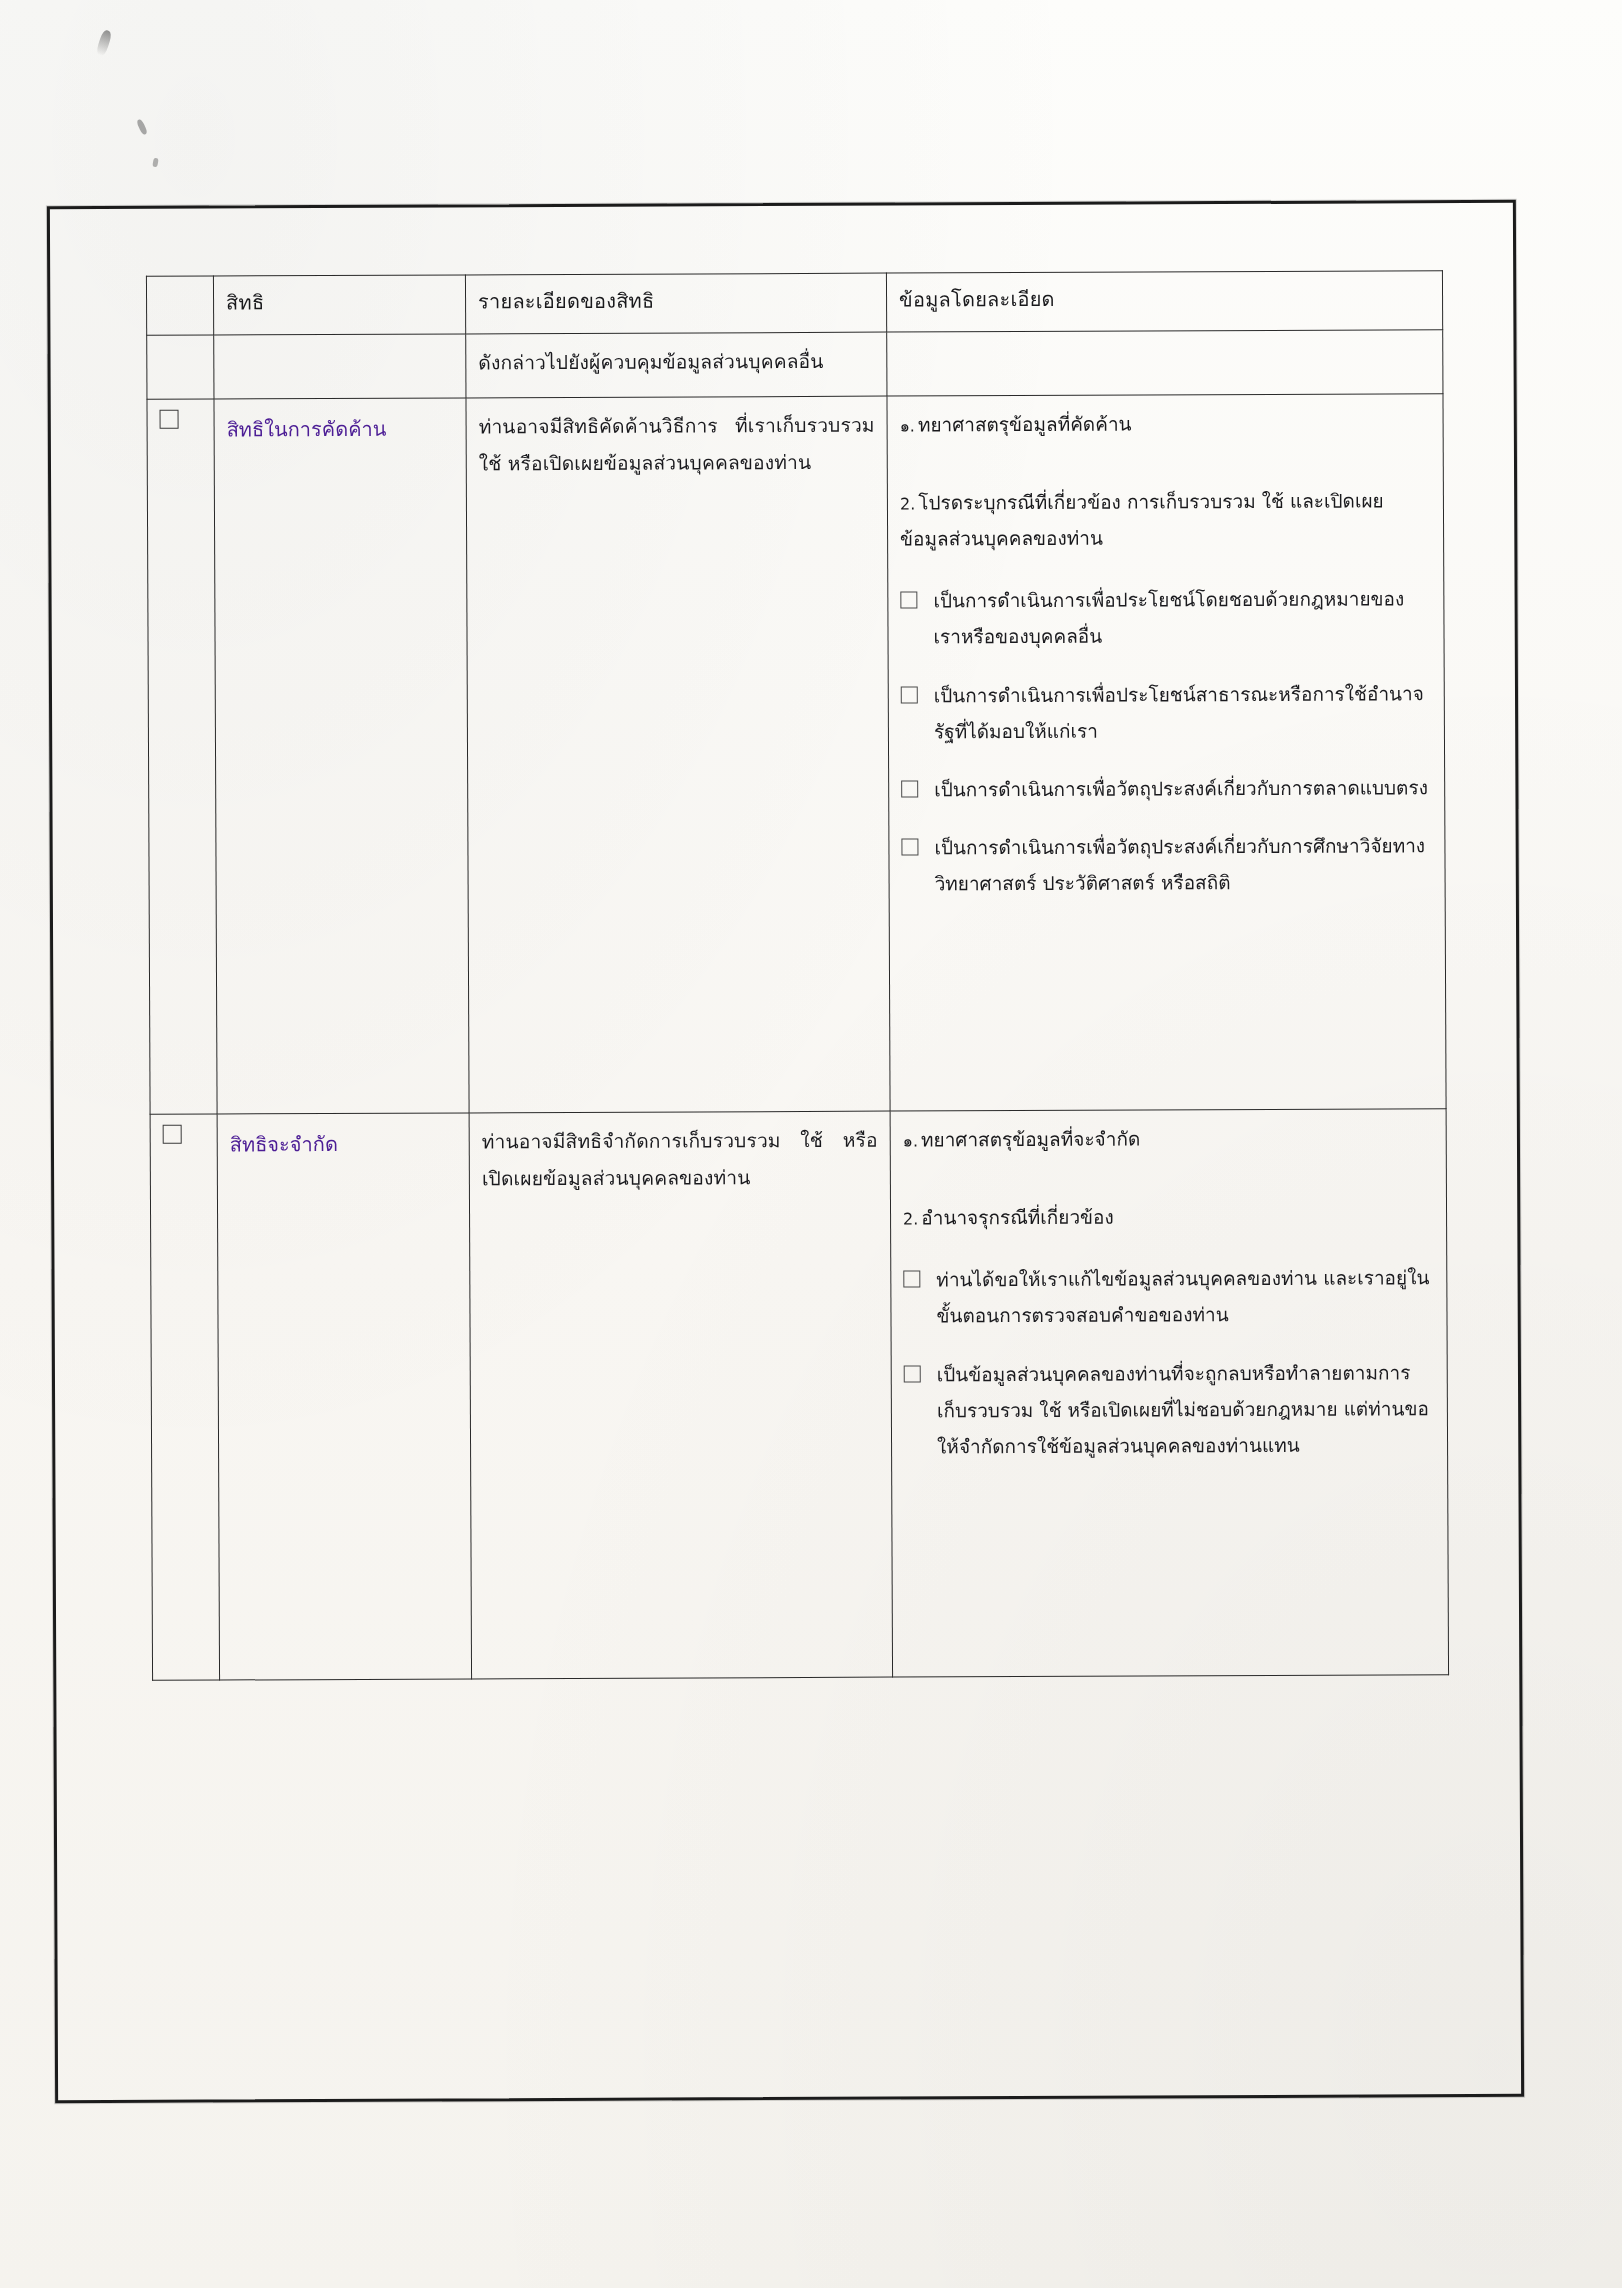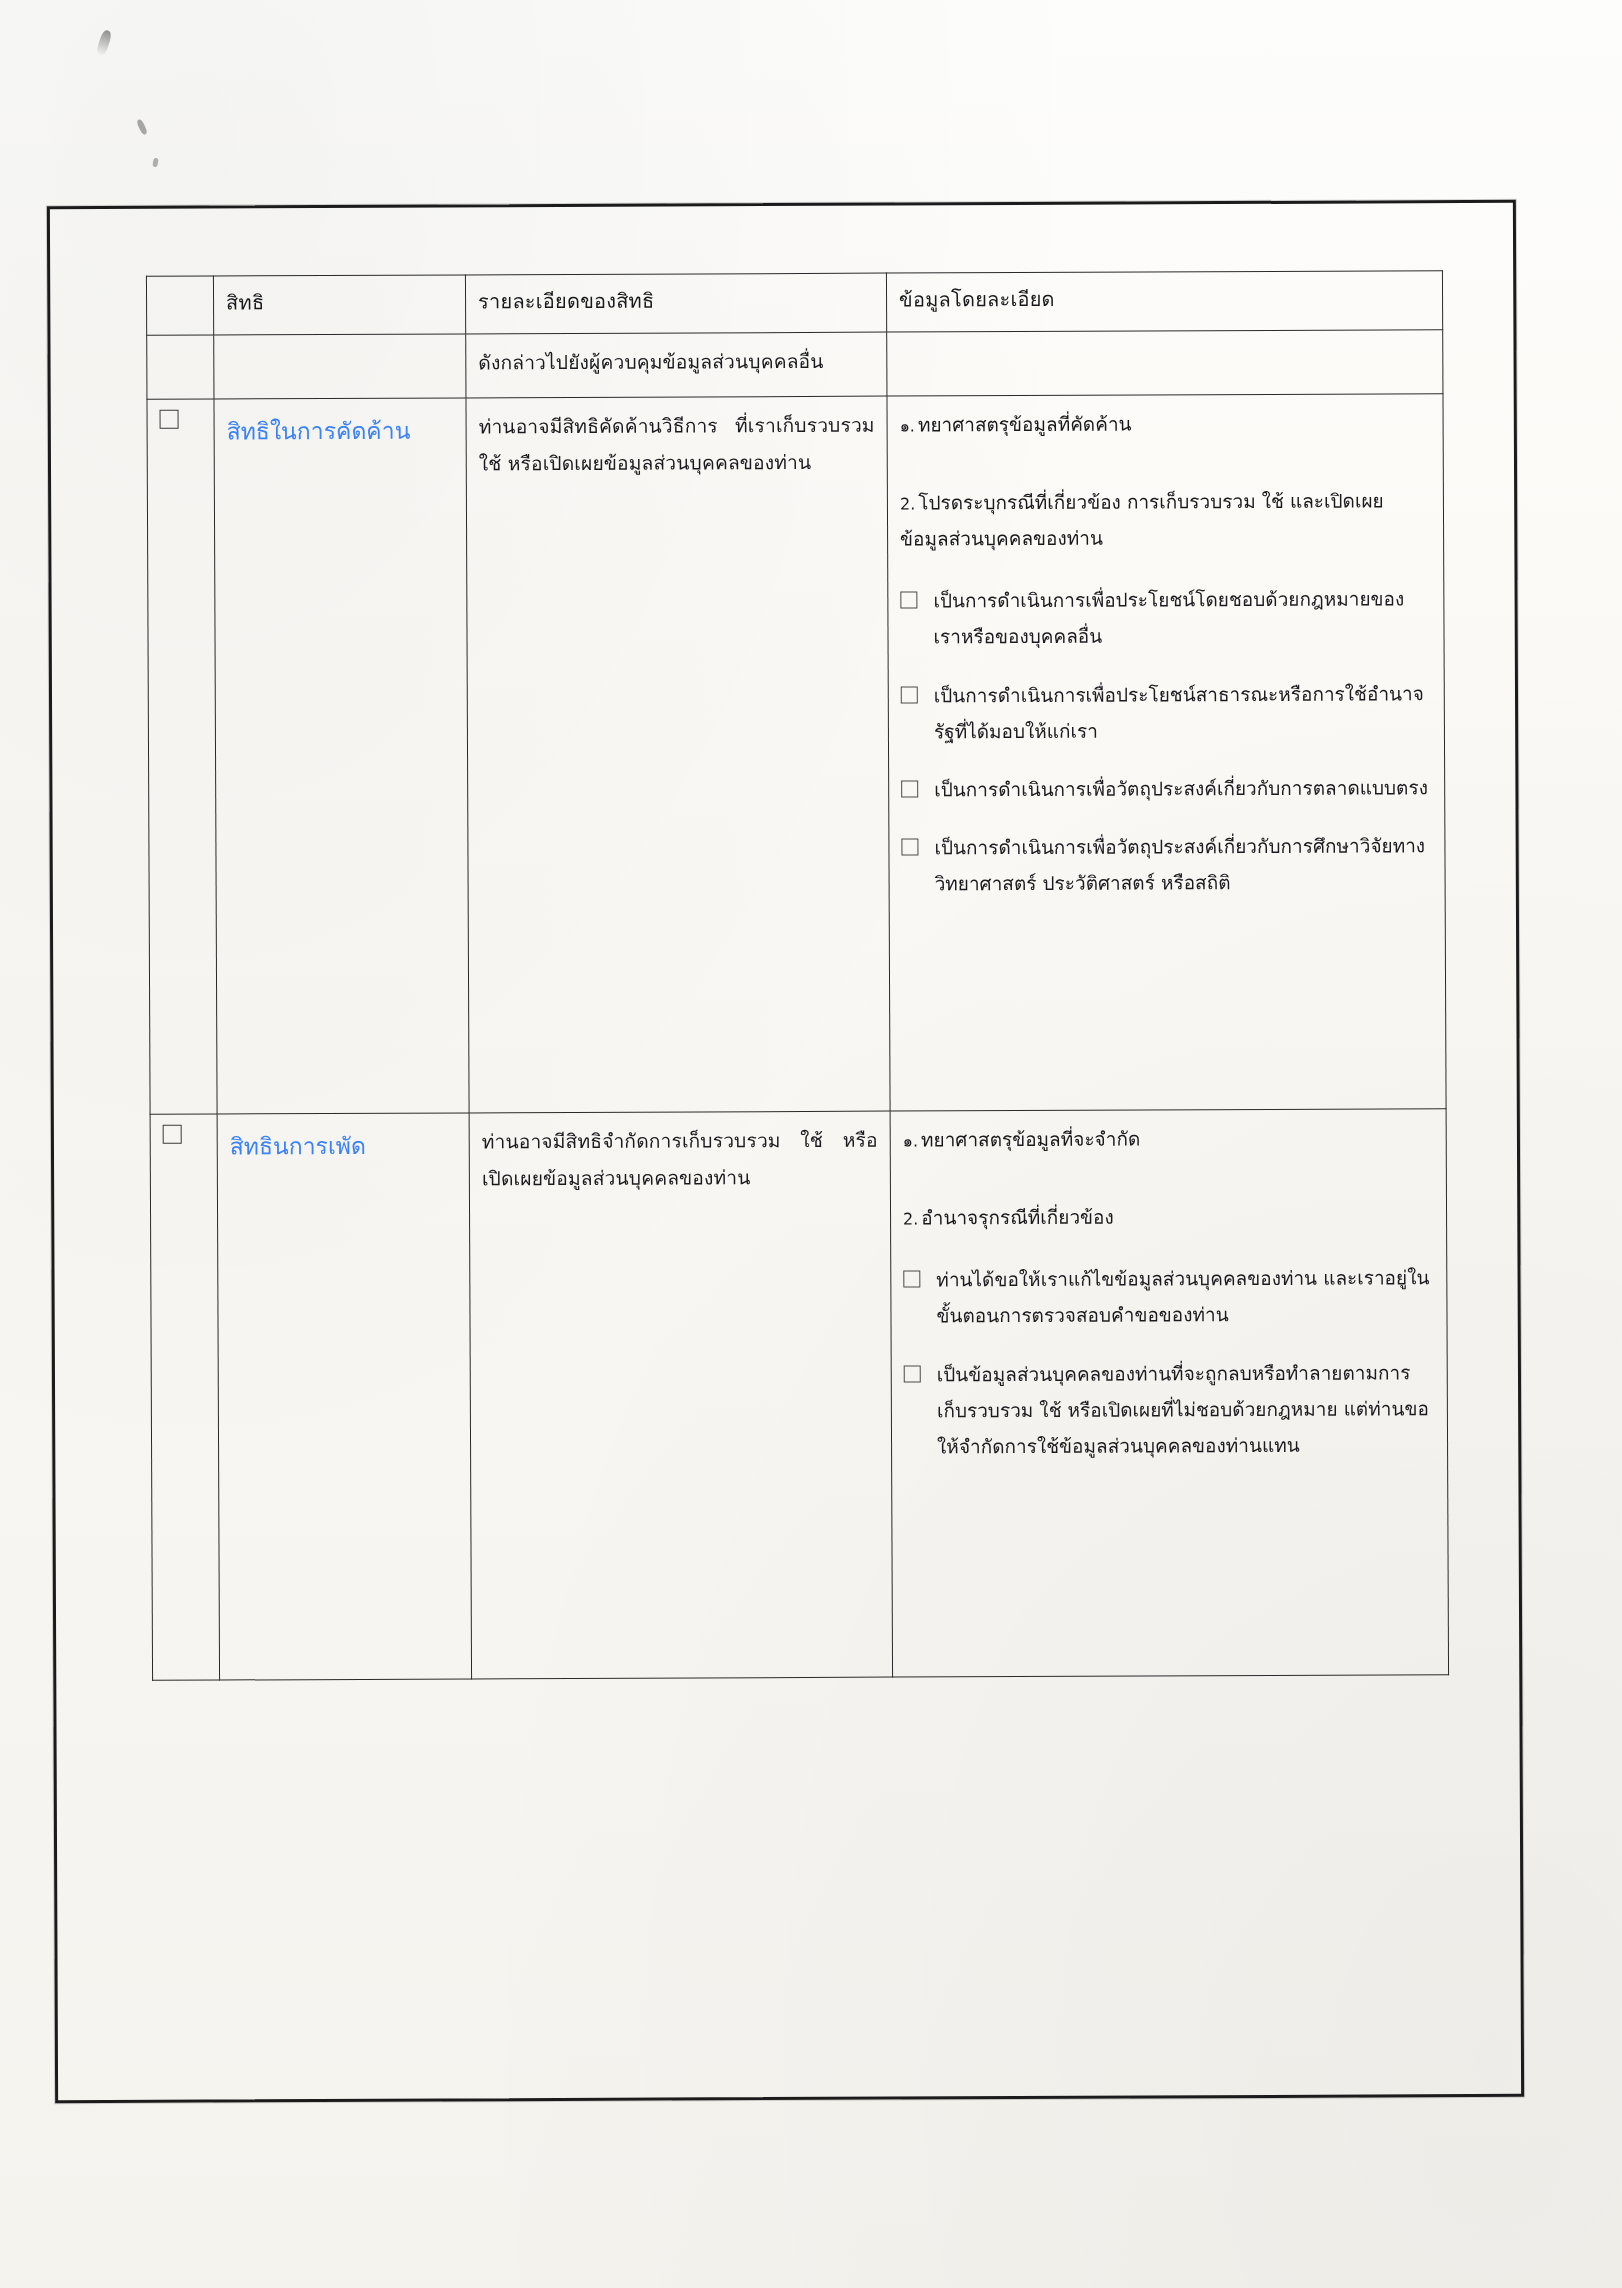--- a/index.html
+++ b/index.html
@@ -107,24 +107,24 @@
     font-size: 19.3px;
     line-height: 1.92;
     letter-spacing: 0.1px;
     color: #1a1a1e;
   }
   .cell-text.justify {
     text-align: justify;
     text-justify: inter-word;
   }
   .right-name {
-    font-size: 23px;
+    font-size: 20px;
     line-height: 1.8;
     padding-top: 2px;
-    color: #3b82f6;
+    color: #4c1d95;
   }
 
   
   .chk {
     display: inline-block;
     width: 17px;
     height: 17px;
     border: 1.5px solid #3a3a3a;
     background: transparent;
   }
@@ -262,21 +262,21 @@
               </li>
             </ul>
           </td>
         </tr>
 
         <tr>
           <td class="chk-cell">
             <span class="chk"></span>
           </td>
           <td>
-            <div class="right-name">สิทธินการเพัด</div>
+            <div class="right-name">สิทธิจะจำกัด</div>
           </td>
           <td>
             <div class="cell-text justify">ท่านอาจมีสิทธิจำกัดการเก็บรวบรวม ใช้ หรือเปิดเผยข้อมูลส่วนบุคคลของท่าน</div>
             <div class="tall-2"></div>
           </td>
           <td>
             <div class="numbered">
               <span class="num">๑.</span><span>ทยาศาสตรุข้อมูลที่จะจำกัด</span>
             </div>
             <div class="gap-lg"></div>

